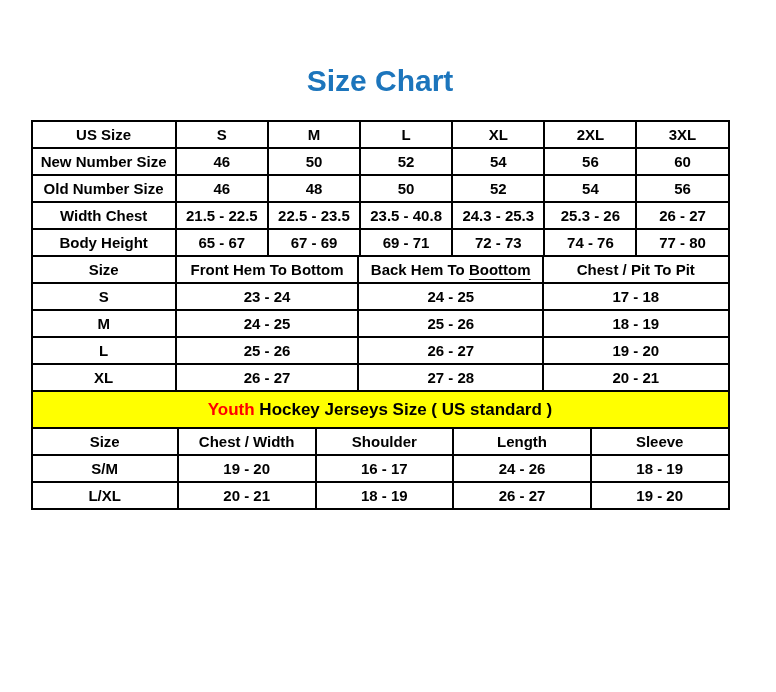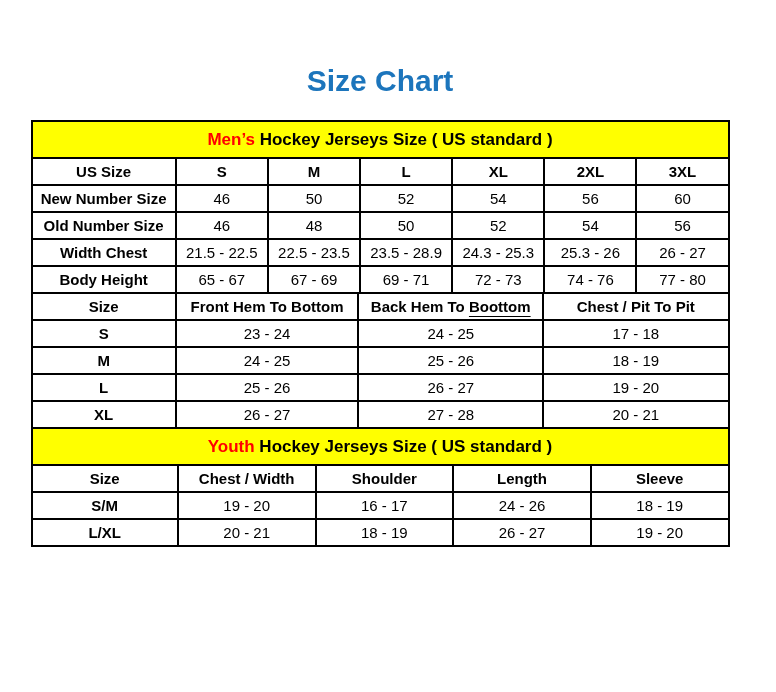--- a/index.html
+++ b/index.html
@@ -53,40 +53,39 @@
     text-align: center;
     vertical-align: middle;
     font-size: 15px;
     padding: 4px 2px;
     color: #000000;
     overflow: hidden;
     white-space: nowrap;
   }
   table.grid thead th { font-weight: bold; }
   table.grid tbody th { font-weight: bold; }
-  table.grid tbody td { font-weight: normal; }
+  table.grid tbody td { font-weight: bold; }
   
   .section[data-section="mens"] tbody th { font-weight: bold; }
   .squiggle {
     text-decoration-line: underline;
     text-decoration-style: wavy;
     text-decoration-color: #FF0000;
     text-decoration-thickness: 1px;
     text-underline-offset: 4px;
     text-decoration: underline;
   }
 </style>
 </head>
 <body>
 
 <div class="page">
   <h1 class="title">Size Chart</h1>
   <div class="chart-wrap">
     <div class="section" data-section="mens">
-        <div class="banner"><span class="hl">Men’s</span><span> Hockey Jerseys Size ( US standard )</span></div>
         <table class="grid">
           <colgroup>
             <col style="width: 20.7%;">
             <col style="width: 13.22%;">
             <col style="width: 13.22%;">
             <col style="width: 13.22%;">
             <col style="width: 13.22%;">
             <col style="width: 13.22%;">
             <col style="width: 13.2%;">
           </colgroup>
@@ -117,21 +116,21 @@
               <td>48</td>
               <td>50</td>
               <td>52</td>
               <td>54</td>
               <td>56</td>
             </tr>
             <tr>
               <th>Width Chest</th>
               <td>21.5 - 22.5</td>
               <td>22.5 - 23.5</td>
-              <td>23.5 - 28.9</td>
+              <td>23.5 - 40.8</td>
               <td>24.3 - 25.3</td>
               <td>25.3 - 26</td>
               <td>26 - 27</td>
             </tr>
             <tr>
               <th>Body Height</th>
               <td>65 - 67</td>
               <td>67 - 69</td>
               <td>69 - 71</td>
               <td>72 - 73</td>

